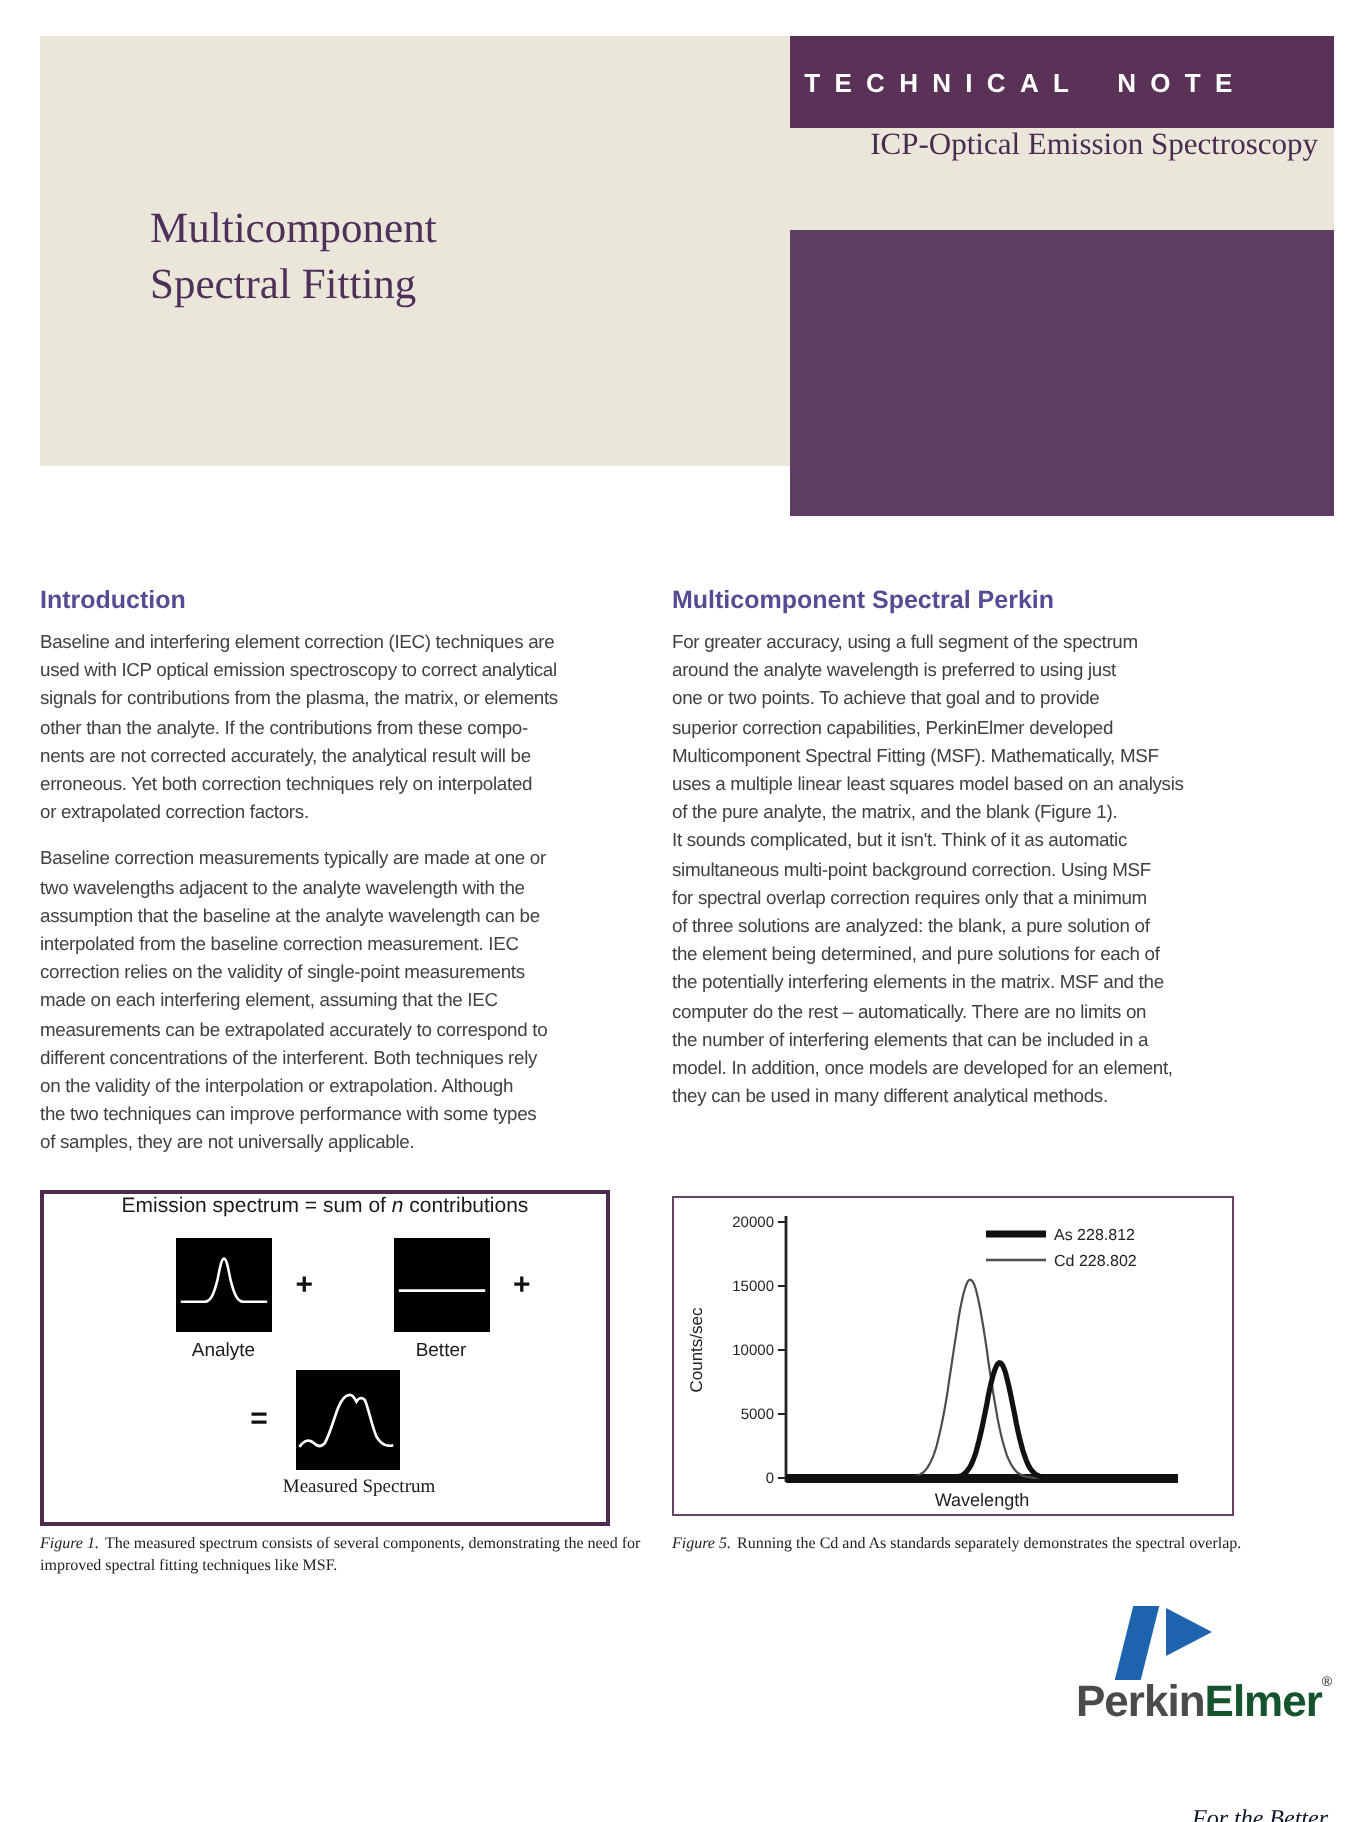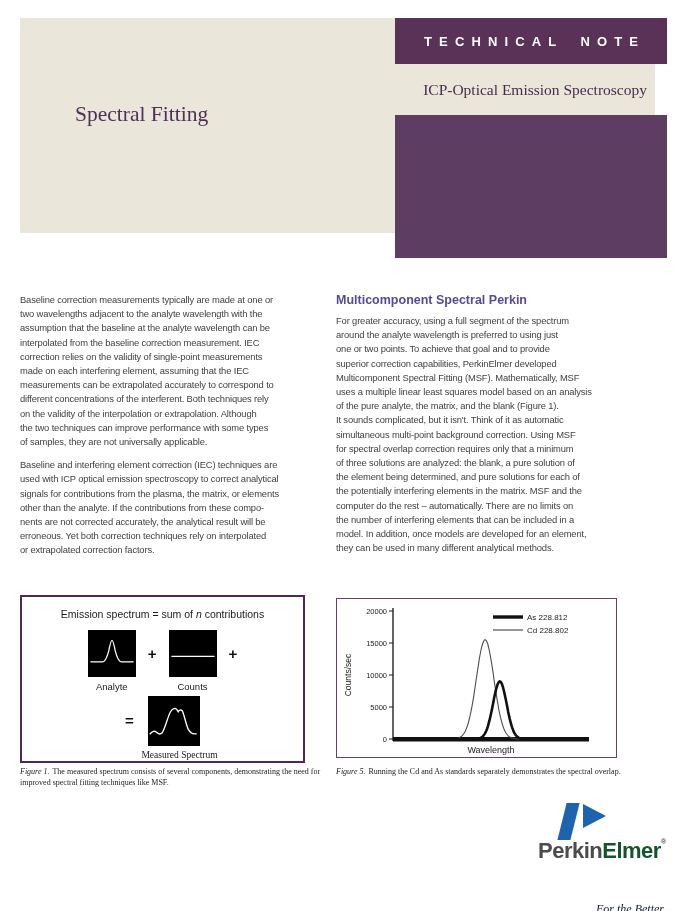--- a/index.html
+++ b/index.html
@@ -5,42 +5,42 @@
   * { margin:0; padding:0; box-sizing:border-box; }
   html,body { background:#ffffff; }
   .page {
     position:relative; width:683px; height:911px; background:#fff;
     font-family:"Liberation Sans", sans-serif; overflow:hidden;
     outline:1px solid #d8d8d8;
   }
   
   .beige-left  { position:absolute; left:20px;  top:18px;  width:375px; height:215px; background:#eae6da; }
   .banner      { position:absolute; left:395px; top:18px;  width:272px; height:46px;  background:#5a3157;
-                 display:flex; align-items:center; justify-content:center; }
+                 display:flex; align-items:center; }
   .banner span { color:#fff; font-weight:bold; font-size:13px; letter-spacing:0.55em; word-spacing:0.5em; padding-left:0.55em; }
-  .subtitle-strip { position:absolute; left:383px; top:64px; width:272px; height:51px; background:#eae6da;
-                 display:flex; align-items:center; justify-content:flex-end; padding-right:8px; }
+  .subtitle-strip { position:absolute; left:395px; top:64px; width:272px; height:51px; background:#eae6da;
+                 display:flex; align-items:flex-start; justify-content:flex-end; padding-right:8px; }
   .subtitle-strip span { font-family:"Liberation Serif", serif; font-size:15.5px; color:#4a2b50; }
   .purple-block { position:absolute; left:395px; top:115px; width:272px; height:143px; background:#5e3d62; }
   .doc-title   { position:absolute; left:75px; top:100px; font-family:"Liberation Serif", serif;
                  font-size:21.5px; line-height:28px; color:#4f3058; }
   
   .col { position:absolute; top:293px; }
   .col-left  { left:20px;  width:308px; }
   .col-right { left:336px; width:322px; }
   .col h2 { font-size:12.5px; font-weight:bold; color:#584a93; margin-bottom:7px; }
   .body-text { font-size:9.4px; line-height:14.2px; color:#414042; letter-spacing:-0.15px;
                white-space:pre-line; margin-bottom:9px; }
   
   .fig1-box { position:absolute; left:20px; top:595px; width:285px; height:168px;
               border:2px solid #4c2b4e; background:#fff; }
-  .fig1-formula { text-align:center; margin-top:11px; font-size:10.5px; color:#1a1a1a; }
+  .fig1-formula { text-align:center; font-size:10.5px; color:#1a1a1a; }
   .fig1-formula .var { font-style:italic; }
   .fig1-row { display:flex; justify-content:center; align-items:flex-start; margin-top:10px; gap:12px; }
-  .fig1-cell { display:flex; flex-direction:column; align-items:center; }
+  .fig1-cell { display:flex; flex-direction:column; align-items:center;margin-left:28px; }
   .spec-panel { width:48px; height:47px; background:#000; display:block; }
   .fig1-cell .panel-label { font-size:9.5px; color:#1a1a1a; margin-top:4px; }
   .op { font-size:15px; font-weight:bold; color:#111; line-height:47px; }
   .fig1-eqrow { display:flex; justify-content:center; align-items:center; gap:14px; margin-top:4px; }
   .spec-panel.big { width:52px; height:50px; }
   .fig1-measured-label { text-align:center; padding-left:34px; font-size:9.5px; color:#1a1a1a; margin-top:4px;font-family:Liberation Serif, serif; }
   
   .fig2-box { position:absolute; left:336px; top:598px; width:281px; height:160px;
               border:1.5px solid #644266; background:#fff; }
   
@@ -71,42 +71,44 @@
 
   <div class="beige-left"></div>
   <div class="banner">
     <span>TECHNICAL NOTE</span>
   </div>
   <div class="subtitle-strip">
     <span>ICP-Optical Emission Spectroscopy</span>
   </div>
   <div class="purple-block"></div>
   <div class="doc-title">
+    <div>Multicomponent</div>
     <div>Spectral Fitting</div>
   </div>
 
   <div class="col col-left">
+    <h2>Introduction</h2>
+    <div class="body-text">Baseline and interfering element correction (IEC) techniques are
+used with ICP optical emission spectroscopy to correct analytical
+signals for contributions from the plasma, the matrix, or elements
+other than the analyte. If the contributions from these compo-
+nents are not corrected accurately, the analytical result will be
+erroneous. Yet both correction techniques rely on interpolated
+or extrapolated correction factors.</div>
     <div class="body-text">Baseline correction measurements typically are made at one or
 two wavelengths adjacent to the analyte wavelength with the
 assumption that the baseline at the analyte wavelength can be
 interpolated from the baseline correction measurement. IEC
 correction relies on the validity of single-point measurements
 made on each interfering element, assuming that the IEC
 measurements can be extrapolated accurately to correspond to
 different concentrations of the interferent. Both techniques rely
 on the validity of the interpolation or extrapolation. Although
 the two techniques can improve performance with some types
 of samples, they are not universally applicable.</div>
-    <div class="body-text">Baseline and interfering element correction (IEC) techniques are
-used with ICP optical emission spectroscopy to correct analytical
-signals for contributions from the plasma, the matrix, or elements
-other than the analyte. If the contributions from these compo-
-nents are not corrected accurately, the analytical result will be
-erroneous. Yet both correction techniques rely on interpolated
-or extrapolated correction factors.</div>
   </div>
 
   <div class="col col-right">
     <h2>Multicomponent Spectral Perkin</h2>
     <div class="body-text">For greater accuracy, using a full segment of the spectrum
 around the analyte wavelength is preferred to using just
 one or two points. To achieve that goal and to provide
 superior correction capabilities, PerkinElmer developed
 Multicomponent Spectral Fitting (MSF). Mathematically, MSF
 uses a multiple linear least squares model based on an analysis
@@ -132,21 +134,21 @@
         <svg class="spec-panel" viewBox="0 0 60 47">
           <path d="M3,34 L18,34 C22,34 24,28 26,20 C27.5,12 28.5,7 30,7 C31.5,7 32.5,12 34,20 C36,28 38,34 42,34 L57,34" fill="none" stroke="#fff" stroke-width="1.6"></path>
         </svg>
         <span class="panel-label">Analyte</span>
       </div>
       <span class="op">+</span>
       <div class="fig1-cell">
         <svg class="spec-panel" viewBox="0 0 60 47">
           <path d="M3,27 L57,27" fill="none" stroke="#fff" stroke-width="1.6"></path>
         </svg>
-        <span class="panel-label">Counts</span>
+        <span class="panel-label">Better</span>
       </div>
       <span class="op">+</span>
     </div>
     <div class="fig1-eqrow">
       <span class="op" style="line-height:50px;">=</span>
       <svg class="spec-panel big" viewBox="0 0 62 50">
         <path d="M2,41 C5,37 8,36 11,39 C13,41 15,41 17,39 C20,34 22,26 25,18 C27,13 29,10 32,10 C34,10 35,12 36,14 C37,12 39,11 41,13 C43,17 45,28 48,35 C51,40 55,41 58,40" fill="none" stroke="#fff" stroke-width="1.6"></path>
       </svg>
     </div>
     <div class="fig1-measured-label">Measured Spectrum</div>

